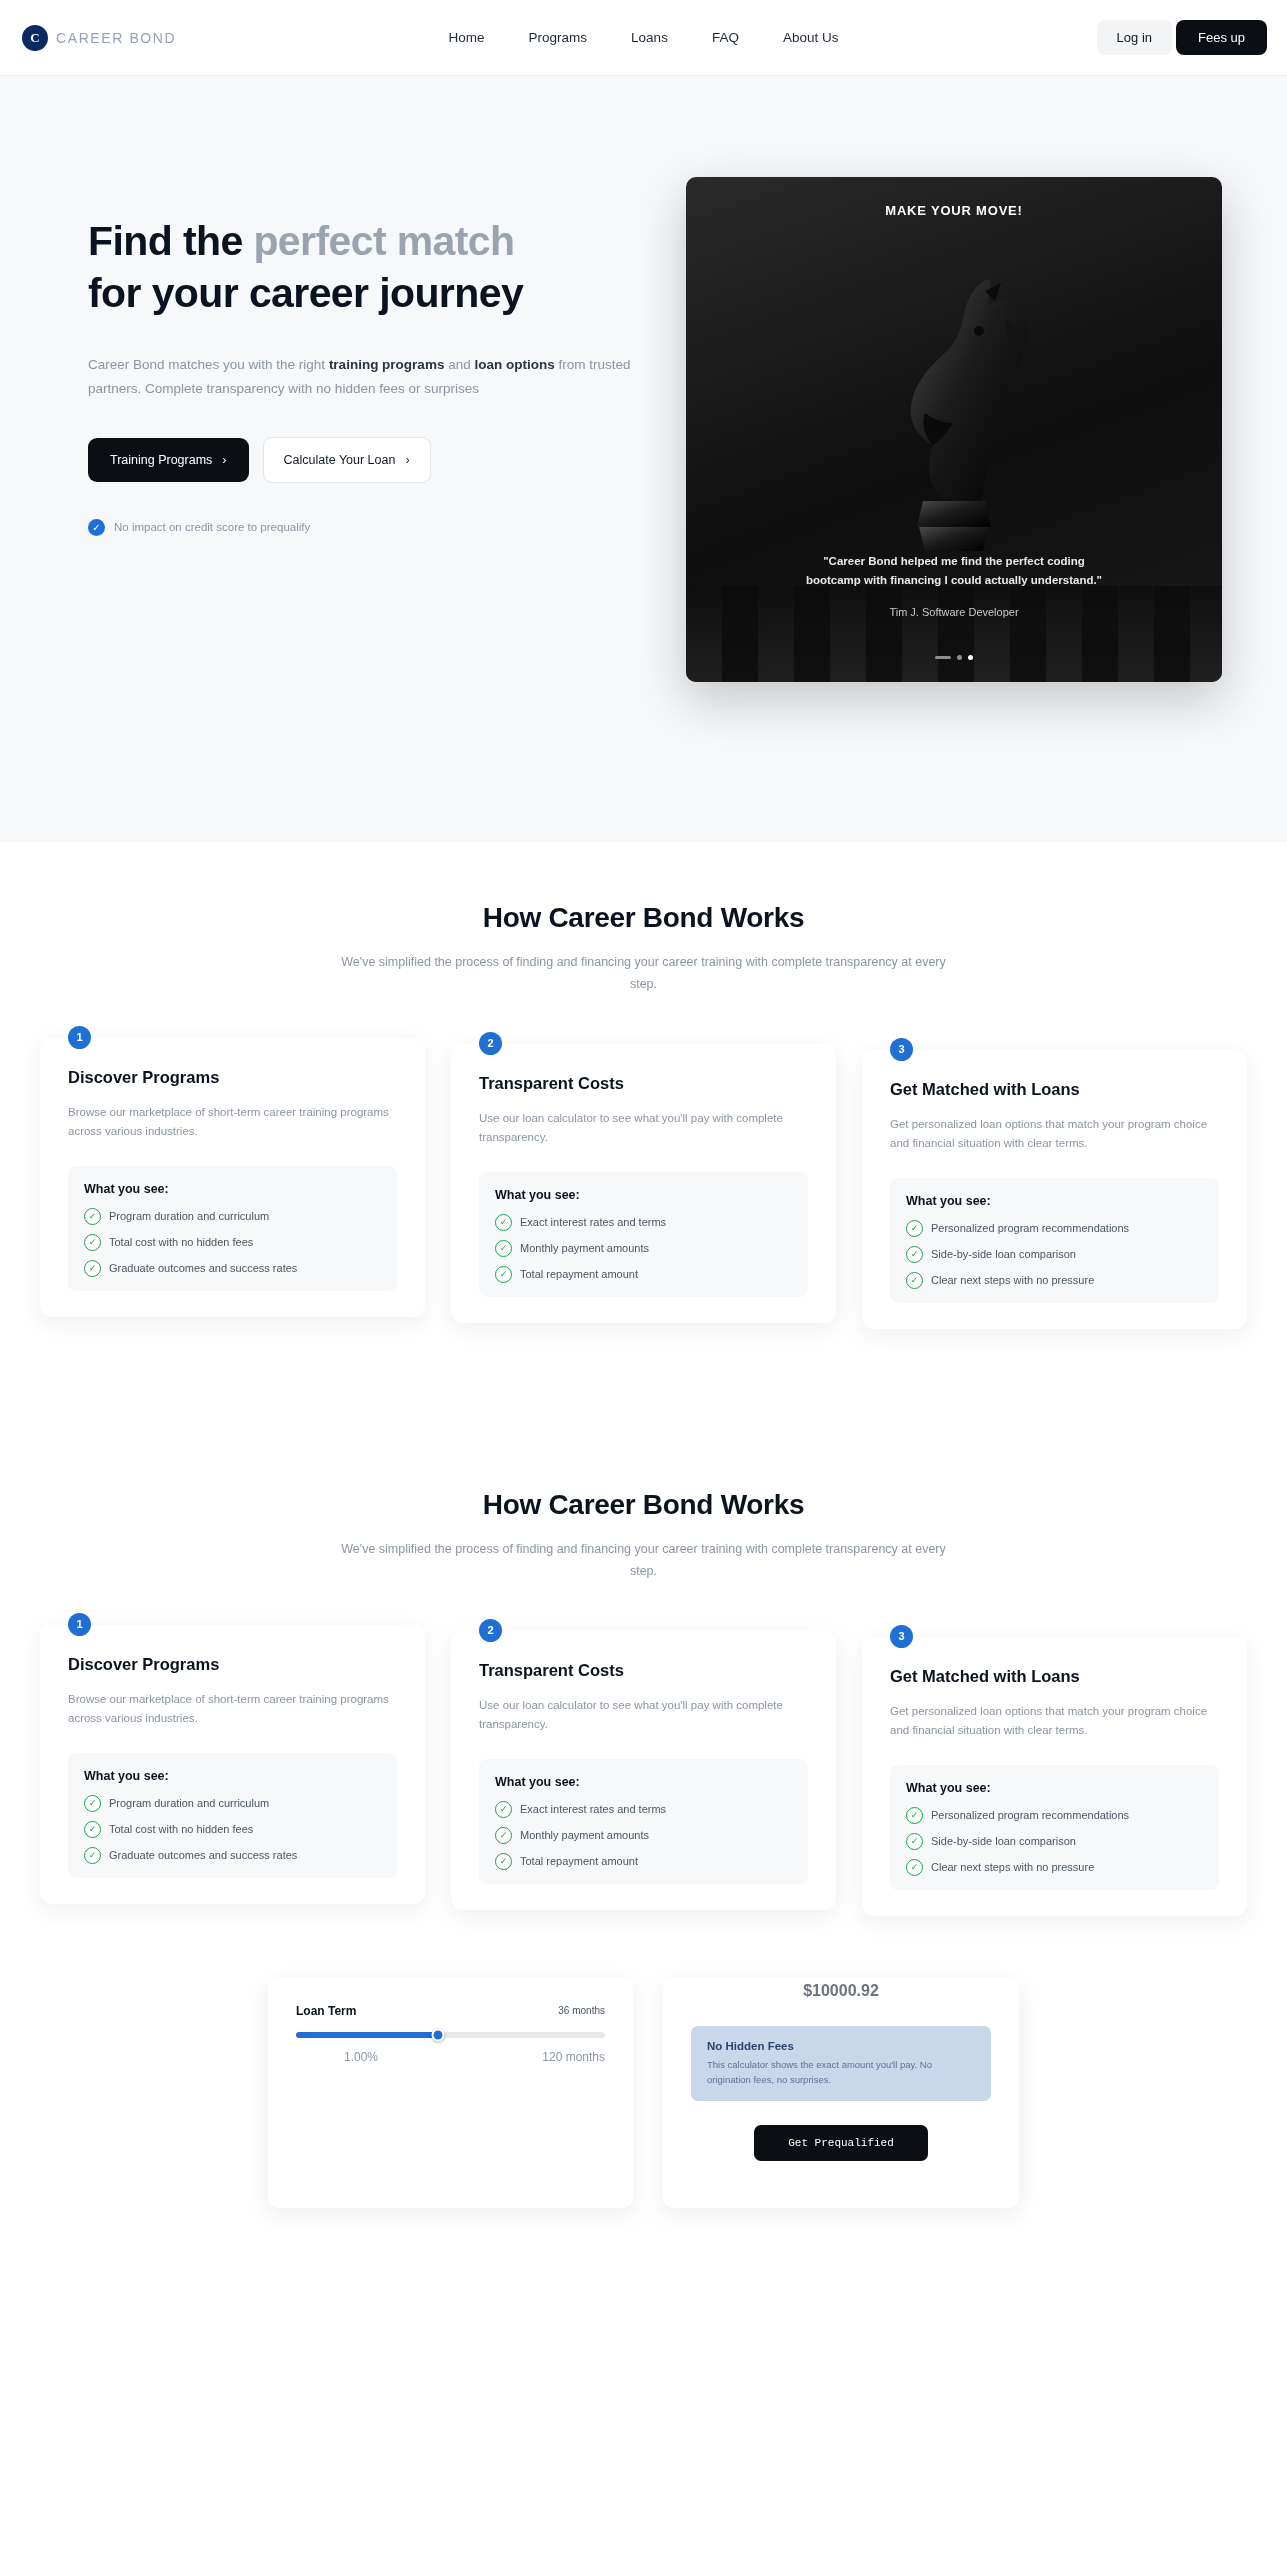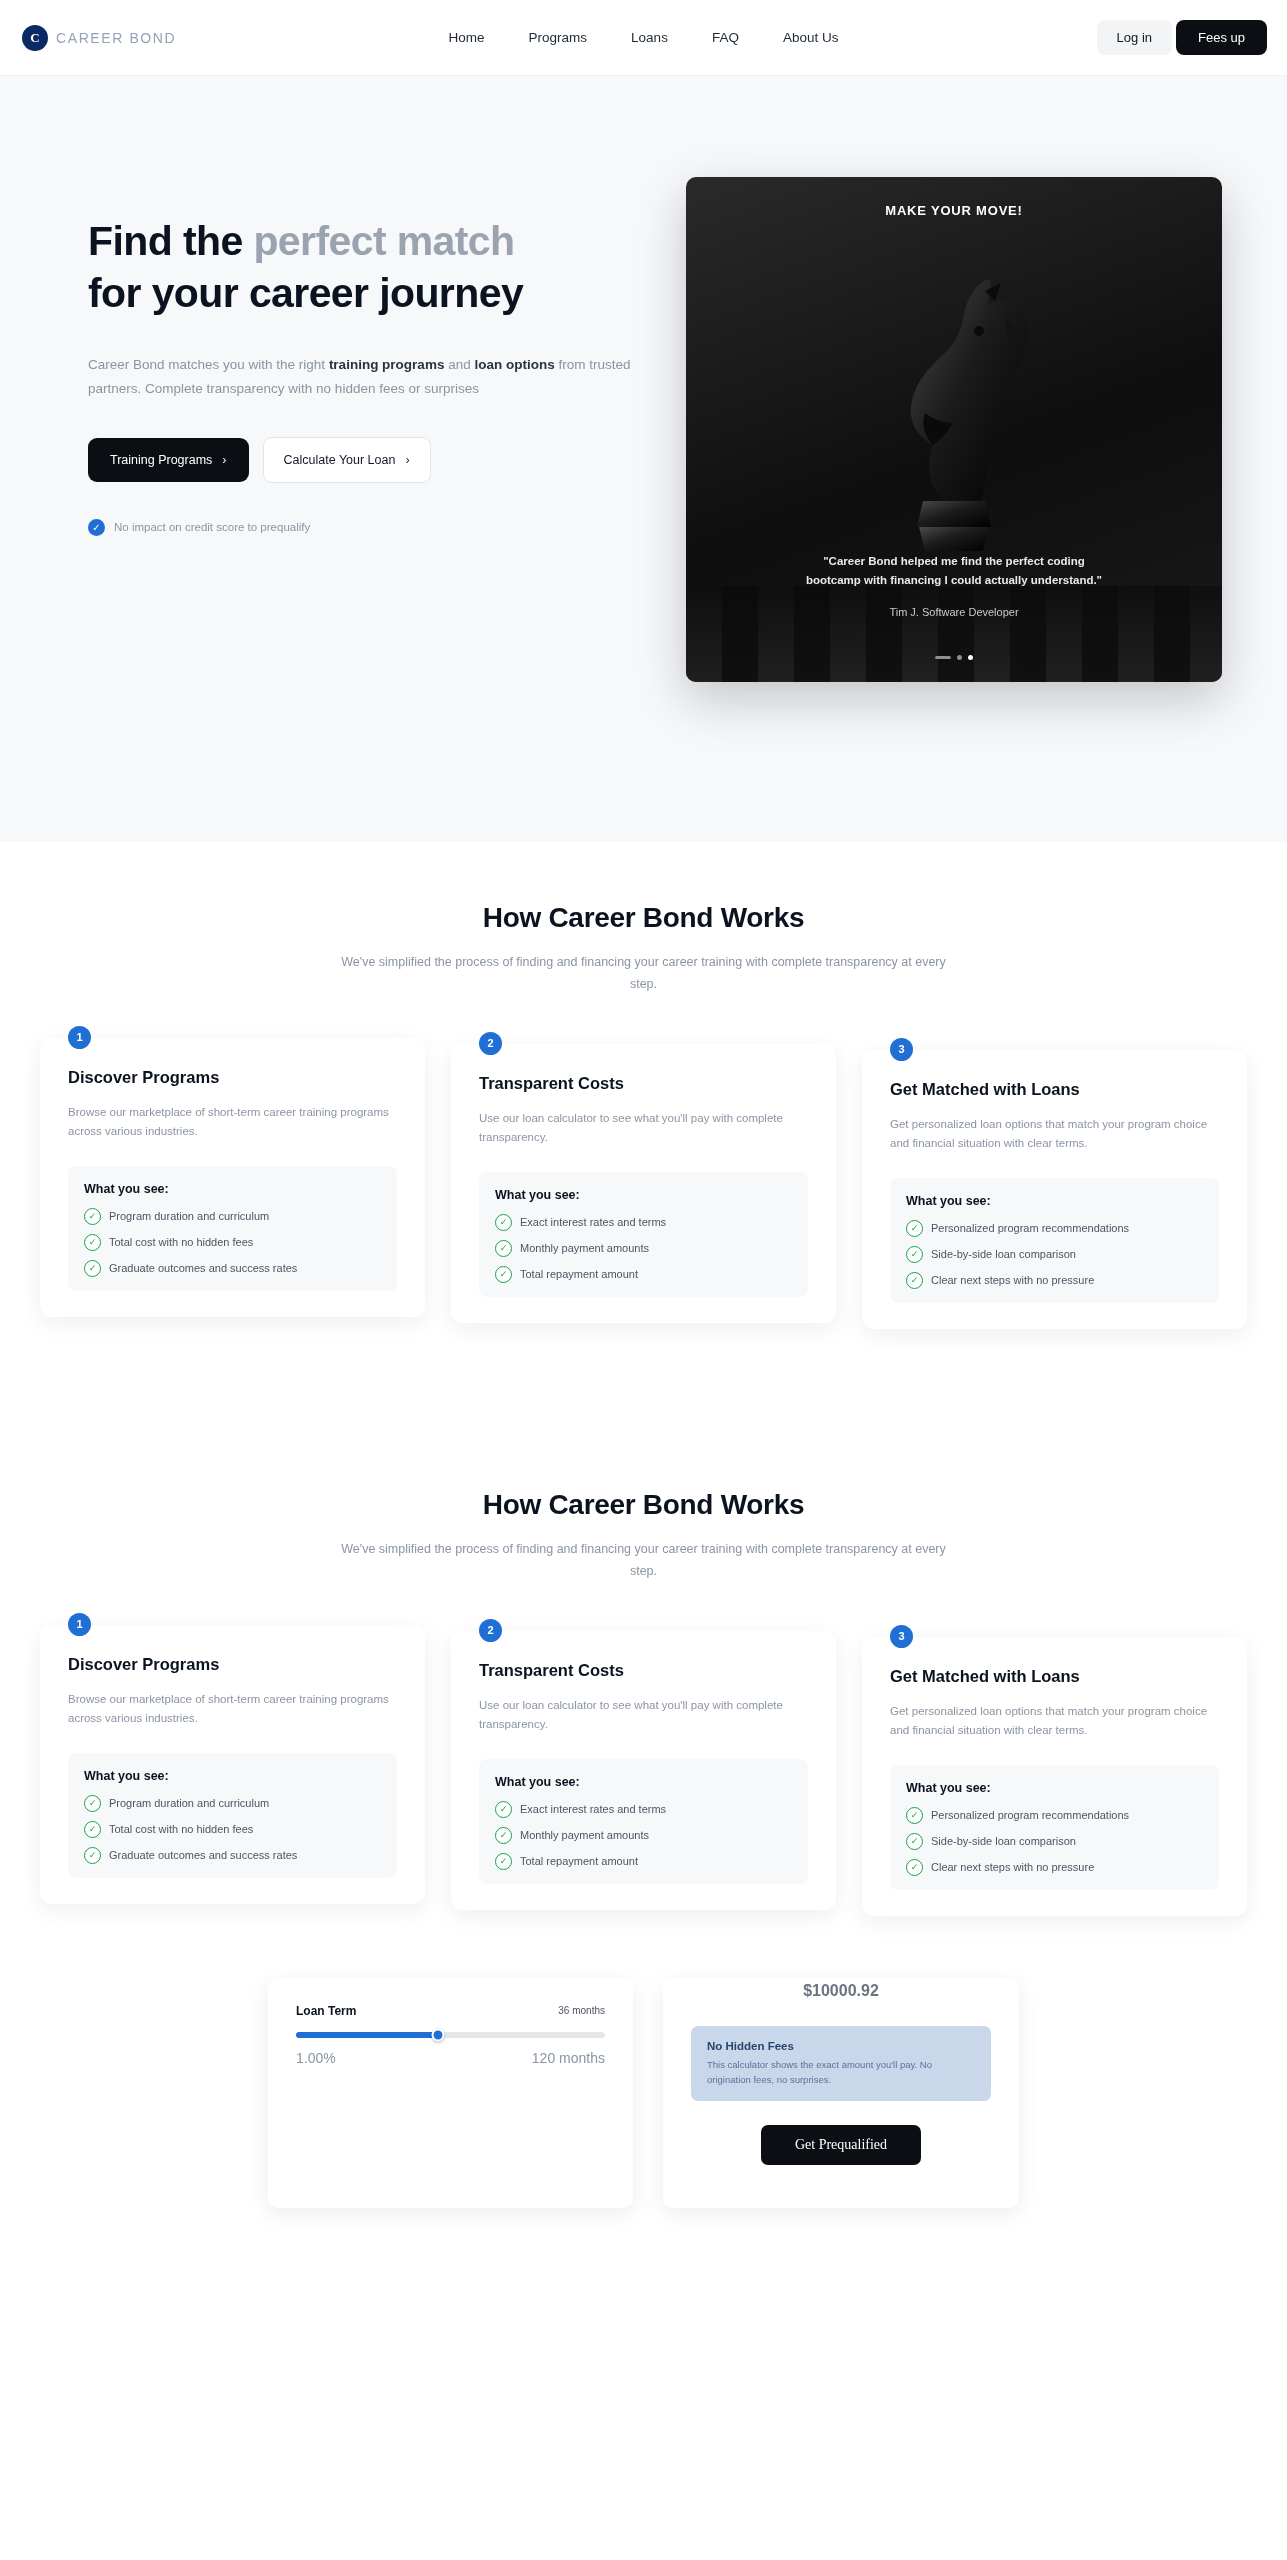--- a/index.html
+++ b/index.html
@@ -192,31 +192,31 @@
   .slider-value { font-size: 10px; color: #4b5563; }
   .slider-track {
     margin-top: 14px; height: 6px; border-radius: 4px; background: #e5e7eb; position: relative;
   }
   .slider-fill { position: absolute; left: 0; top: 0; bottom: 0; width: 46%; background: #1f6fd4; border-radius: 4px; }
   .slider-knob {
     position: absolute; left: 46%; top: 50%; transform: translate(-50%,-50%);
     width: 13px; height: 13px; border-radius: 50%; background: #1f6fd4; border: 2px solid #ffffff;
     box-shadow: 0 1px 3px rgba(0,0,0,.3);
   }
-  .slider-ends { margin-top: 12px; display: flex; justify-content: space-between; font-size: 14px; color: #8b95a3; }
+  .slider-ends { margin-top: 12px; display: flex; justify-content: space-between; font-size: 12px; color: #8b95a3; margin-left: 48px; }
   .amount-big { font-size: 16px; font-weight: bold; color: #6b7280; text-align:center; padding-top: 4px; }
   .notice {
     margin-top: 26px; background: #c9d7ea; border-radius: 7px; padding: 14px 16px;
   }
   .notice h5 { font-size: 11.5px; color: #27456f; margin-bottom: 5px; }
   .notice p { font-size: 9.5px; color: #4a6punk; color: #5b7296; line-height: 1.6; }
   .prequal-btn {
     display: block; margin: 24px auto 0 auto; background: #0b0f14; color: #ffffff;
-    border: none; border-radius: 7px; padding: 12px 34px; font-size: 14px; cursor: pointer;
-    font-family: Liberation Serif, serif;
+    border: none; border-radius: 7px; padding: 12px 34px; font-size: 11px; cursor: pointer;
+    font-family: Liberation Mono, monospace;
   }
 </style>
 </head>
 <body>
 
 <div class="navbar">
   <div class="brand">
     <div class="brand-mark">C</div>
     <div class="brand-text">CAREER BOND</div>
   </div>

